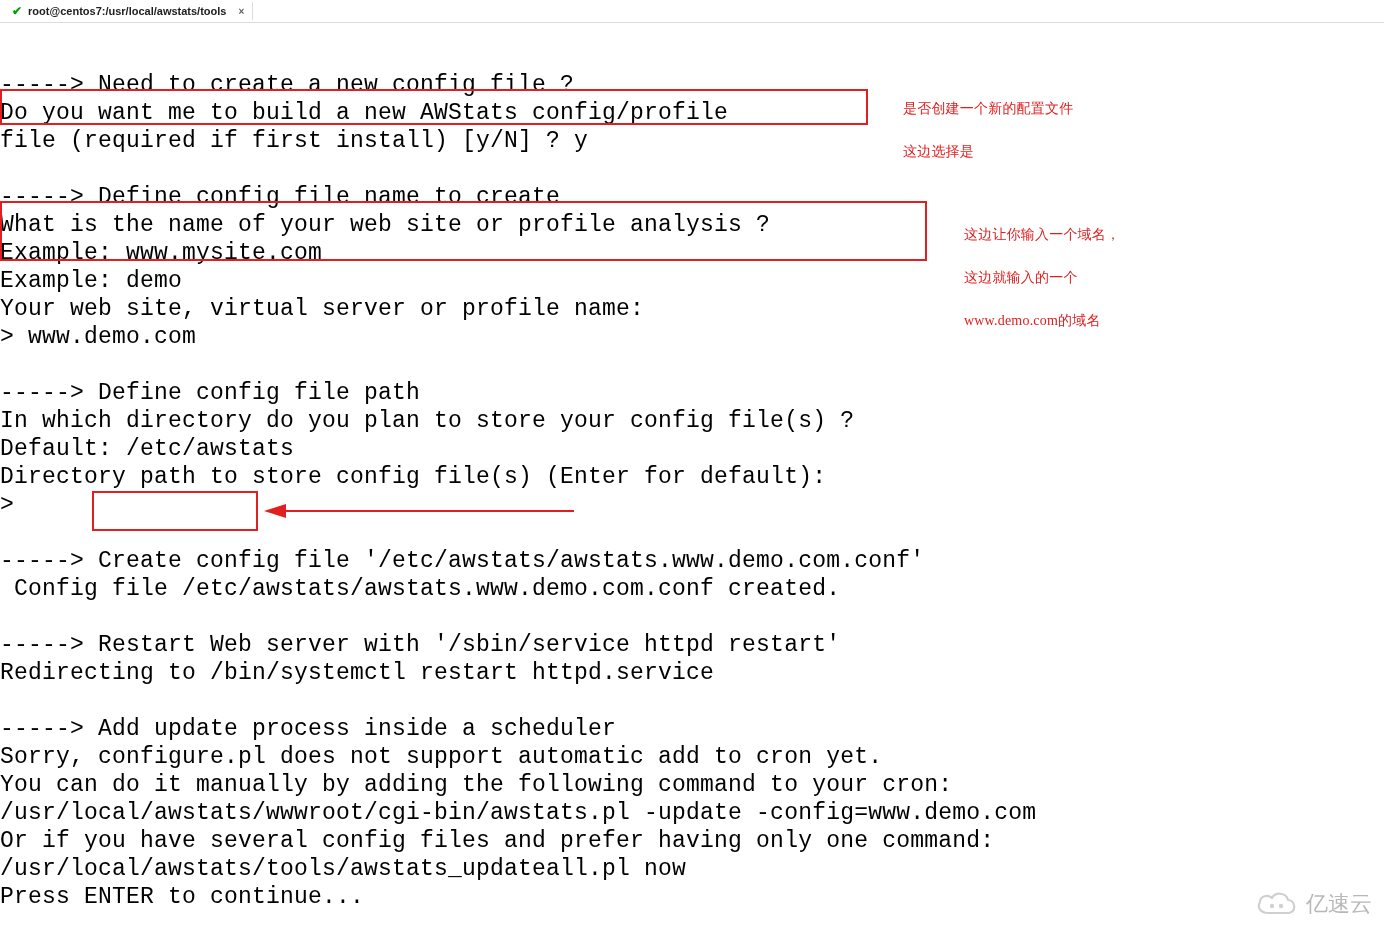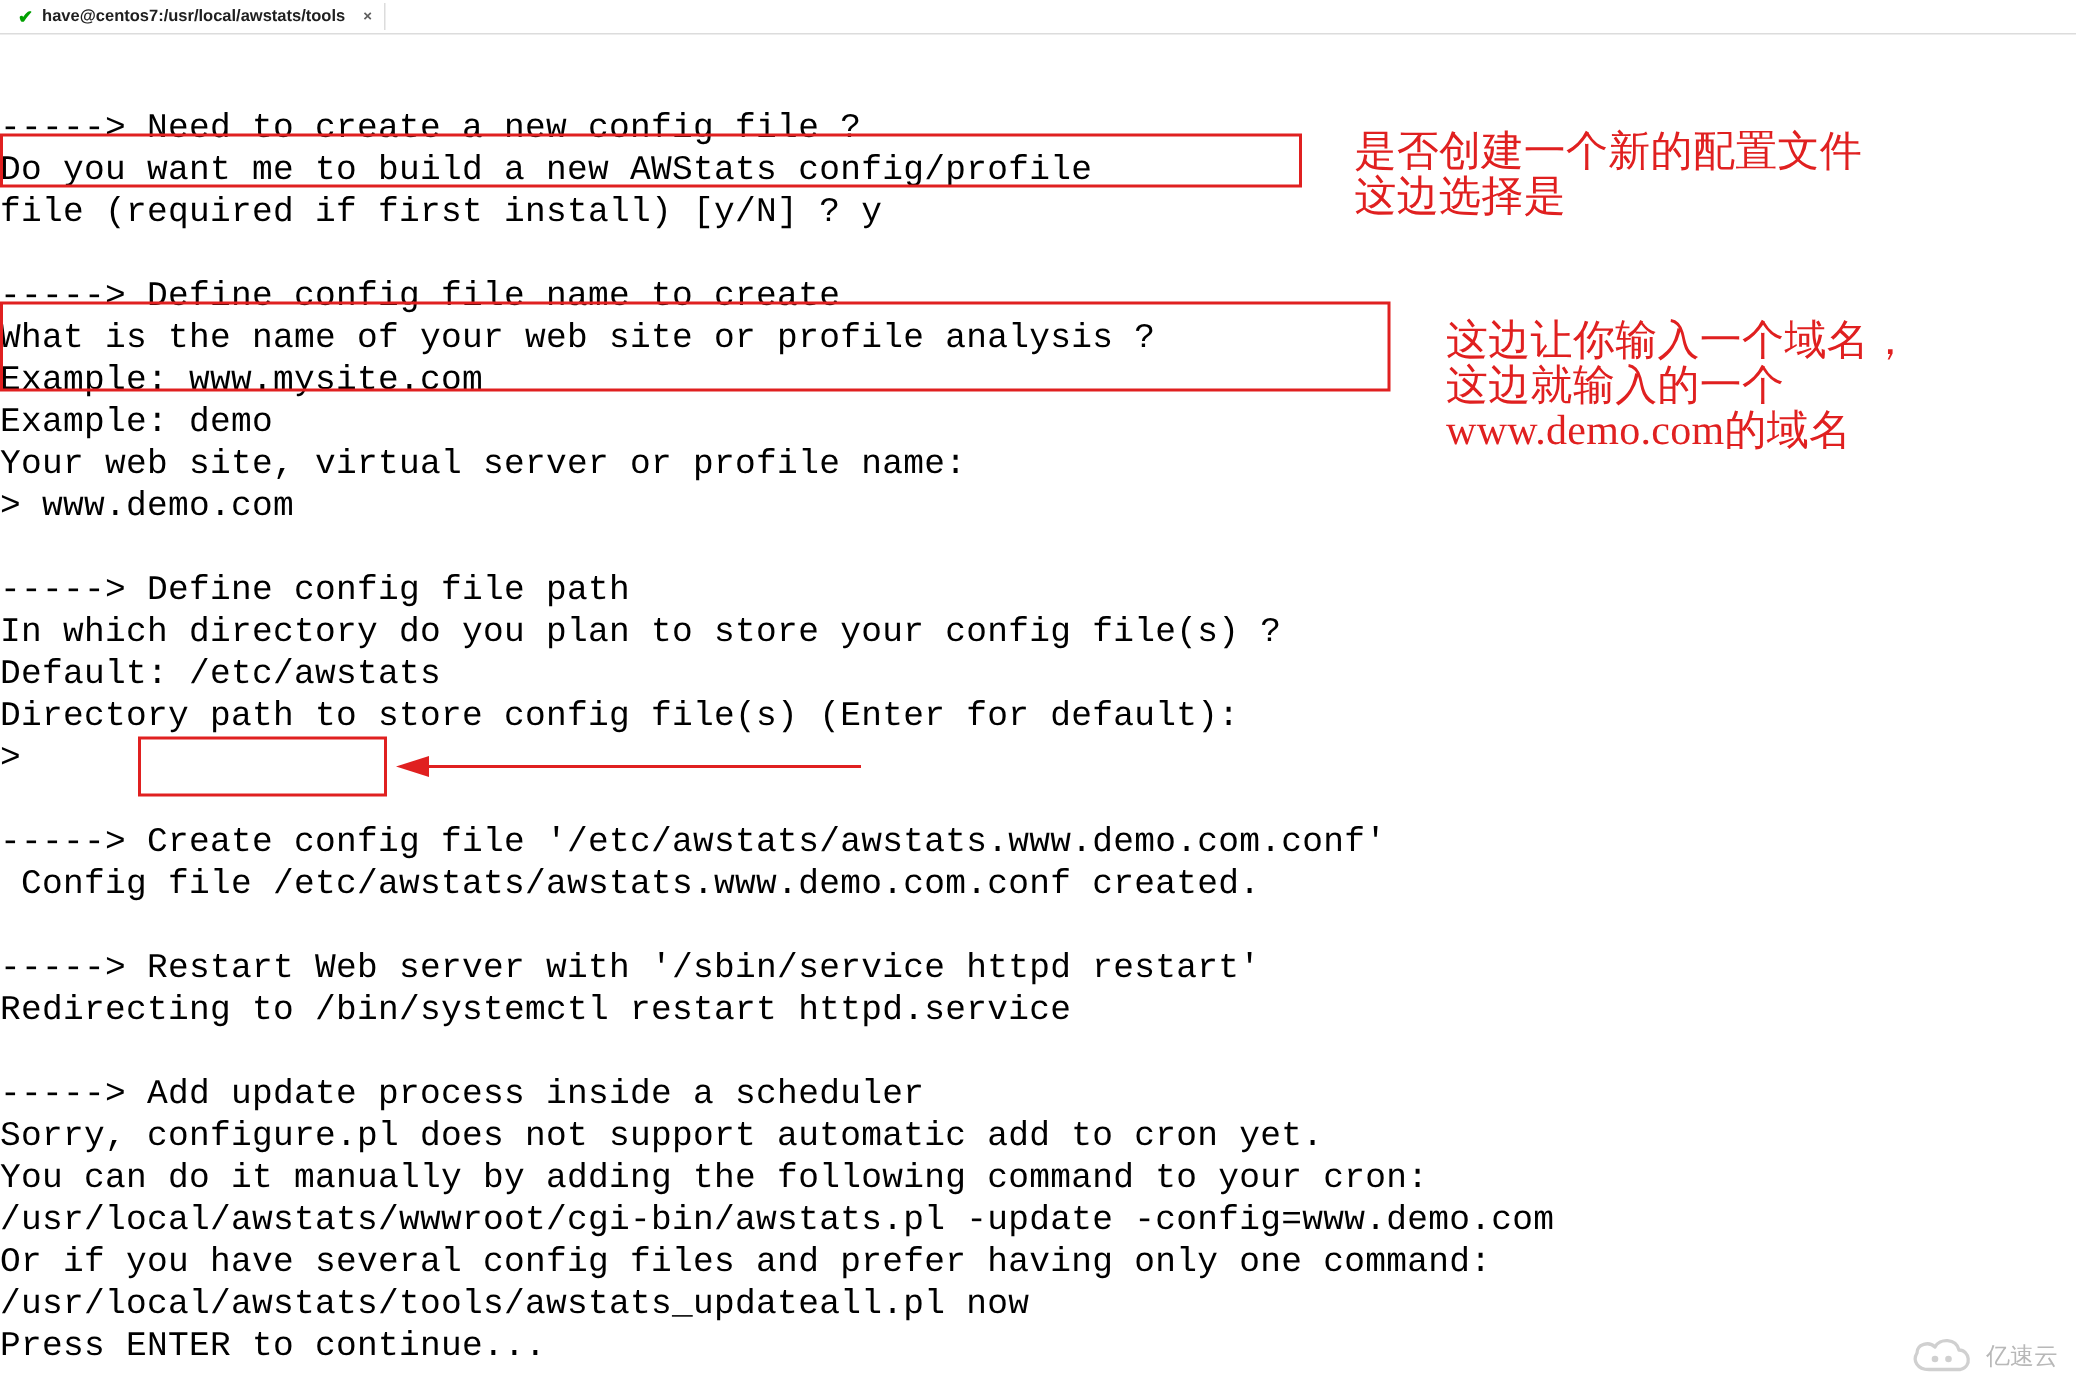--- a/index.html
+++ b/index.html
@@ -57,22 +57,22 @@
     background: transparent;
     pointer-events: none;
   }
   #box1 { left: 0px;  top: 66px;  width: 868px; height: 36px; }
   #box2 { left: 0px;  top: 178px; width: 927px; height: 60px; }
   #box3 { left: 92px; top: 468px; width: 166px; height: 40px; }
   .annotation {
     position: absolute;
     color: #e02020;
     font-family: "SimSun", "宋体", serif;
-    font-size: 28px;
-    line-height: 30px;
+    font-size: 14px;
+    line-height: 43px;
     white-space: pre;
     pointer-events: none;
   }
   #anno1 { left: 903px; top: 64px; }
   #anno2 { left: 952px; top: 190px; margin-left: 12px; }
   #anno3 { left: 582px; top: 472px; }
   .arrow-svg {
     position: absolute;
     left: 264px;
     top: 476px;
@@ -80,31 +80,31 @@
   }
   .brand {
     position: absolute;
     right: 12px;
     bottom: 10px;
     display: flex;
     align-items: center;
     gap: 8px;
     color: #b8b8b8;
     font-family: "Microsoft YaHei", sans-serif;
-    font-size: 16px;
+    font-size: 22px;
   }
   .brand svg { display:block; }
 </style>
 </head>
 <body>
 
 <div class="tab-bar">
   <div class="tab">
     <span class="check">✔</span>
-    <span>have@centos7:/usr/local/awstats/tools</span>
+    <span>root@centos7:/usr/local/awstats/tools</span>
     <span class="close">×</span>
   </div>
 </div>
 
 <div class="terminal" id="term"><span class="line">&nbsp;</span><span class="line">-----&gt; Need to create a new config file ?</span><span class="line">Do you want me to build a new AWStats config/profile</span><span class="line">file (required if first install) [y/N] ? y</span><span class="line">&nbsp;</span><span class="line">-----&gt; Define config file name to create</span><span class="line">What is the name of your web site or profile analysis ?</span><span class="line">Example: www.mysite.com</span><span class="line">Example: demo</span><span class="line">Your web site, virtual server or profile name:</span><span class="line">&gt; www.demo.com</span><span class="line">&nbsp;</span><span class="line">-----&gt; Define config file path</span><span class="line">In which directory do you plan to store your config file(s) ?</span><span class="line">Default: /etc/awstats</span><span class="line">Directory path to store config file(s) (Enter for default):</span><span class="line">&gt;</span><span class="line">&nbsp;</span><span class="line">-----&gt; Create config file '/etc/awstats/awstats.www.demo.com.conf'</span><span class="line"> Config file /etc/awstats/awstats.www.demo.com.conf created.</span><span class="line">&nbsp;</span><span class="line">-----&gt; Restart Web server with '/sbin/service httpd restart'</span><span class="line">Redirecting to /bin/systemctl restart httpd.service</span><span class="line">&nbsp;</span><span class="line">-----&gt; Add update process inside a scheduler</span><span class="line">Sorry, configure.pl does not support automatic add to cron yet.</span><span class="line">You can do it manually by adding the following command to your cron:</span><span class="line">/usr/local/awstats/wwwroot/cgi-bin/awstats.pl -update -config=www.demo.com</span><span class="line">Or if you have several config files and prefer having only one command:</span><span class="line">/usr/local/awstats/tools/awstats_updateall.pl now</span><span class="line">Press ENTER to continue...</span>
   
   <div id="box1" class="red-box"></div>
   <div id="box2" class="red-box"></div>
   <div id="box3" class="red-box"></div>
 

